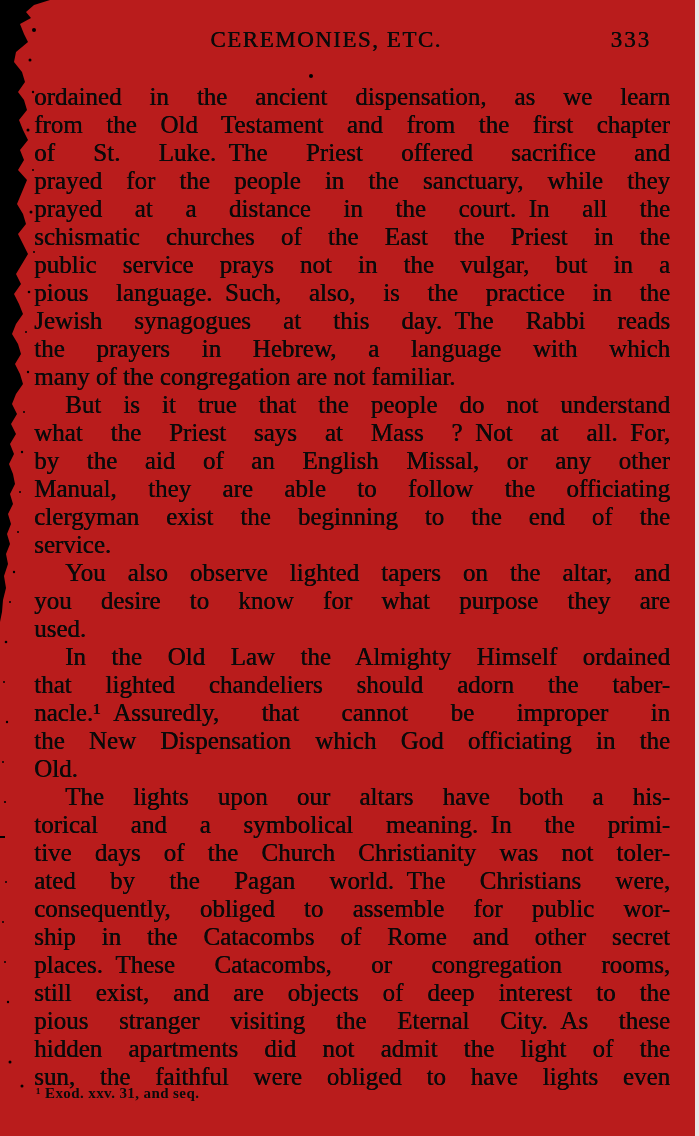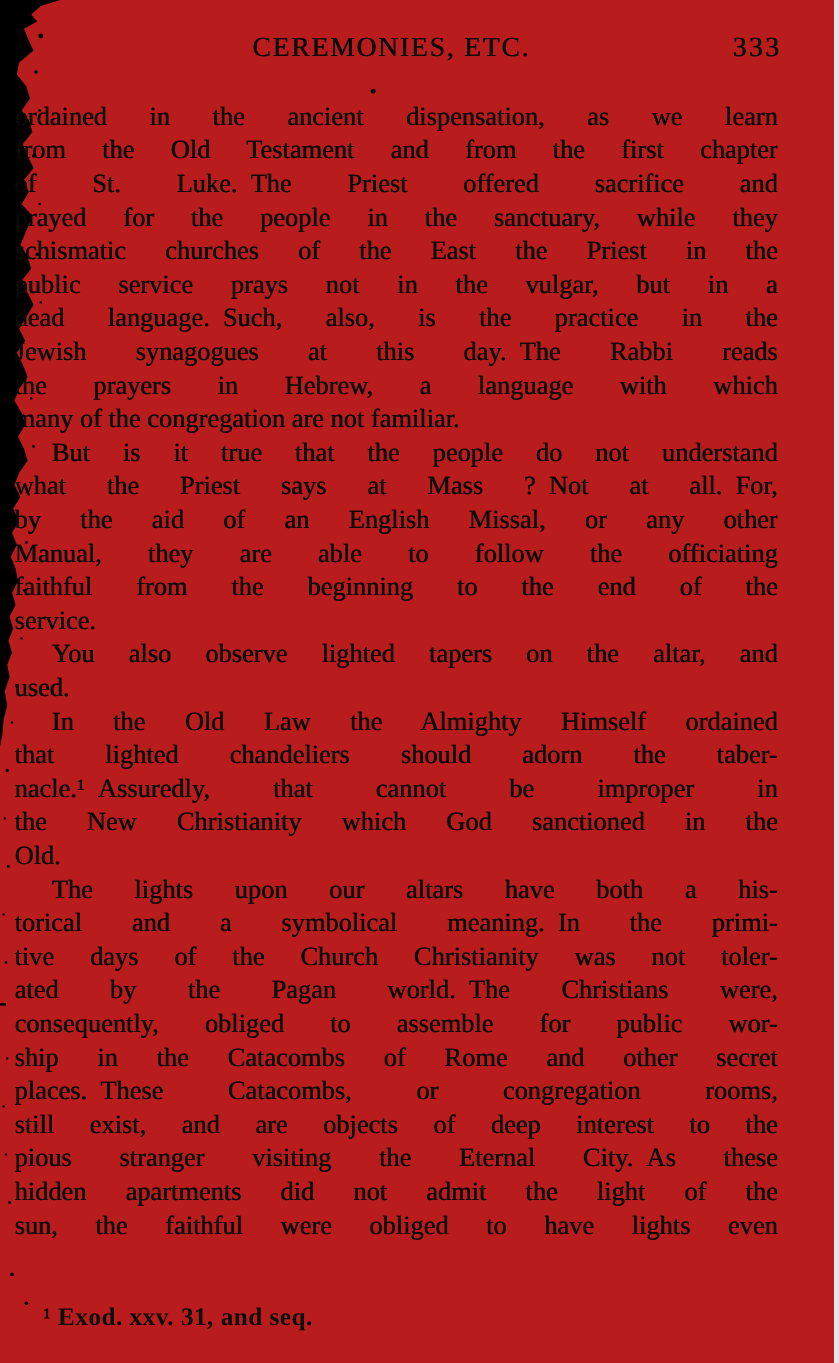--- a/index.html
+++ b/index.html
@@ -28,41 +28,41 @@
     top: 27px;
     right: 44px;
     font-size: 23px;
     letter-spacing: 2px;
     text-shadow: 0.6px 0 0 currentColor;
     text-align: center;
   }
   .body-text {
     position: absolute;
     top: 83px;
-    left: 12px;
+    left: 34px;
     width: 636px;
-    font-size: 22px;
+    font-size: 25px;
     line-height: 28px;
     text-shadow: 0.45px 0 0 currentColor;
   }
   .paragraph { margin: 0; }
   .line {
     height: 28px;
     overflow: hidden;
     text-align: justify;
     text-align-last: justify;
   }
   .line.last { text-align-last: left; }
   .line.indent { text-indent: 31px; }
   .it { }
   .footnote {
     position: absolute;
     top: 1085px;
     left: 36px;
-    font-size: 21px;
+    font-size: 15px;
     font-weight: bold;
     letter-spacing: 0.4px;
   }
   .gutter-noise {
     position: absolute;
     top: 0; left: 0;
     width: 60px;
     height: 1136px;
     pointer-events: none;
   }
@@ -120,44 +120,46 @@
 
   <div class="header-title">CEREMONIES, ETC.</div>
   <div class="page-number">333</div>
 
   <div class="body-text">
       <div class="paragraph">
         <div class="line"><span>ordained in the ancient dispensation, as we learn</span></div>
         <div class="line"><span>from the Old Testament and from the first chapter</span></div>
         <div class="line"><span>of St. Luke. The Priest offered sacrifice and</span></div>
         <div class="line"><span>prayed for the people in the sanctuary, while they</span></div>
+        <div class="line"><span>prayed at a distance in the court. In all the</span></div>
         <div class="line"><span>schismatic churches of the East the Priest in the</span></div>
         <div class="line"><span>public service prays not in the vulgar, but in a</span></div>
-        <div class="line"><span>dead language. Such, also, is the practice in the</span></div>
+        <div class="line"><span>pious language. Such, also, is the practice in the</span></div>
         <div class="line"><span>Jewish synagogues at this day. The Rabbi reads</span></div>
         <div class="line"><span>the prayers in Hebrew, a language with which</span></div>
         <div class="line last"><span>many of the congregation are not familiar.</span></div>
       </div>
       <div class="paragraph">
         <div class="line indent"><span>But is it true that the people do not understand</span></div>
         <div class="line"><span>what the Priest says at Mass ? Not at all. For,</span></div>
         <div class="line"><span>by the aid of an English Missal, or any other</span></div>
         <div class="line"><span>Manual, they are able to follow the officiating</span></div>
-        <div class="line"><span>faithful from the beginning to the end of the</span></div>
+        <div class="line"><span>clergyman exist the beginning to the end of the</span></div>
         <div class="line last"><span>service.</span></div>
       </div>
       <div class="paragraph">
         <div class="line indent"><span>You also observe </span><span class="it">lighted tapers</span><span> on the altar, and</span></div>
+        <div class="line"><span>you desire to know for what purpose they are</span></div>
         <div class="line last"><span>used.</span></div>
       </div>
       <div class="paragraph">
         <div class="line indent"><span>In the Old Law the Almighty Himself ordained</span></div>
         <div class="line"><span>that lighted chandeliers should adorn the taber-</span></div>
         <div class="line"><span>nacle.¹ Assuredly, that cannot be improper in</span></div>
-        <div class="line"><span>the New Christianity which God sanctioned in the</span></div>
+        <div class="line"><span>the New Dispensation which God officiating in the</span></div>
         <div class="line last"><span>Old.</span></div>
       </div>
       <div class="paragraph">
         <div class="line indent"><span>The lights upon our altars have both a his-</span></div>
         <div class="line"><span>torical and a symbolical meaning. In the primi-</span></div>
         <div class="line"><span>tive days of the Church Christianity was not toler-</span></div>
         <div class="line"><span>ated by the Pagan world. The Christians were,</span></div>
         <div class="line"><span>consequently, obliged to assemble for public wor-</span></div>
         <div class="line"><span>ship in the Catacombs of Rome and other secret</span></div>
         <div class="line"><span>places. These Catacombs, or congregation rooms,</span></div>

